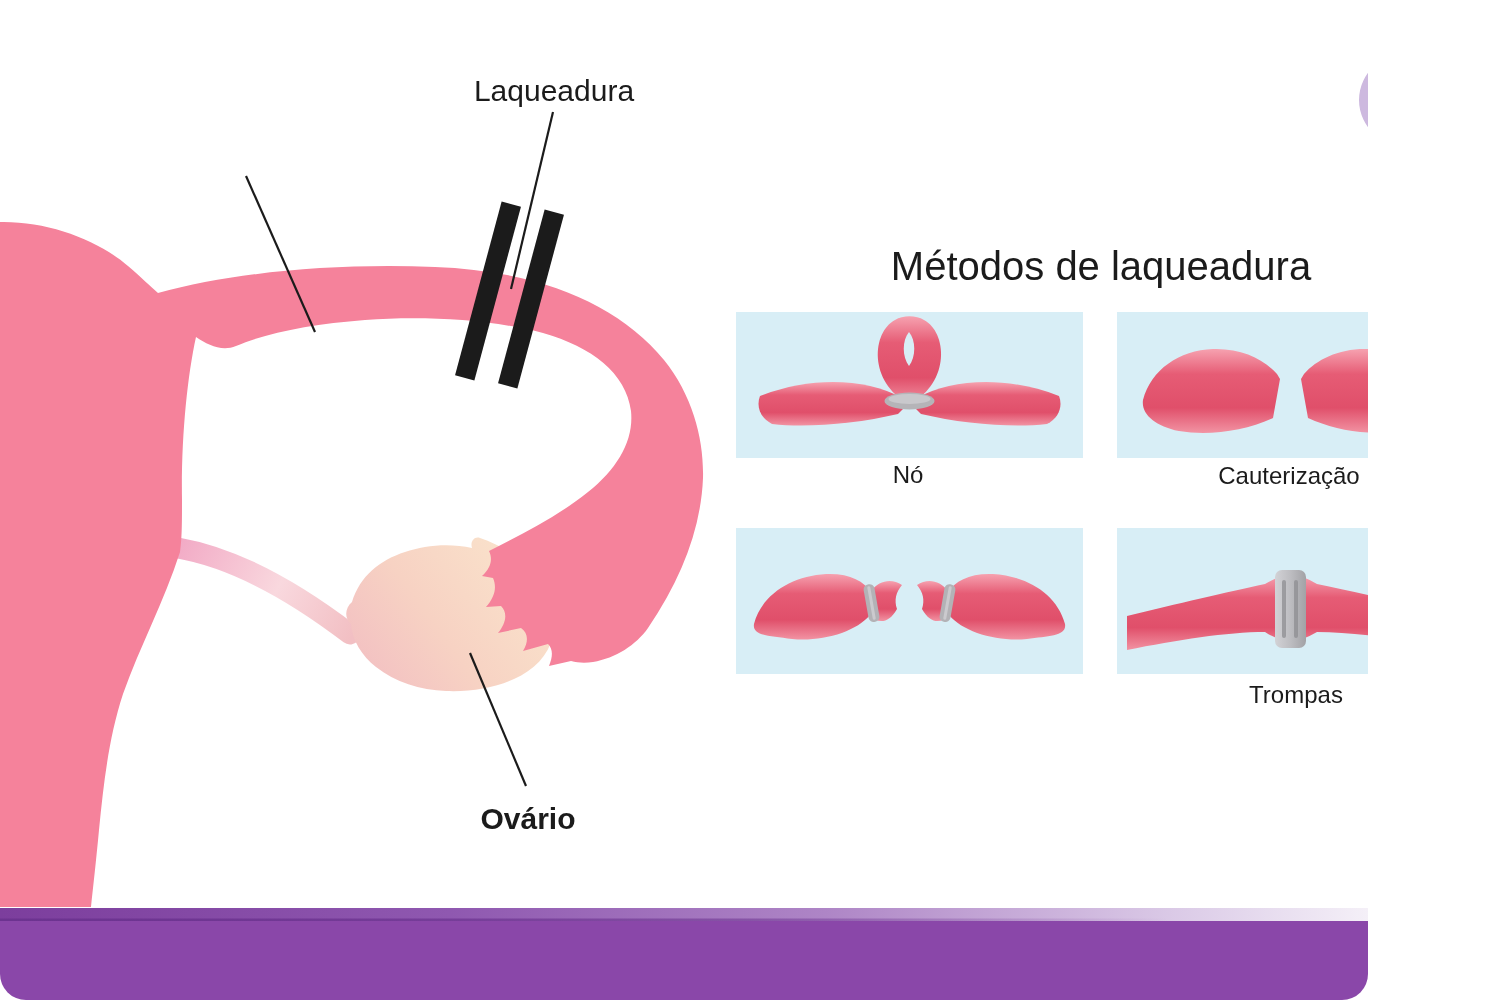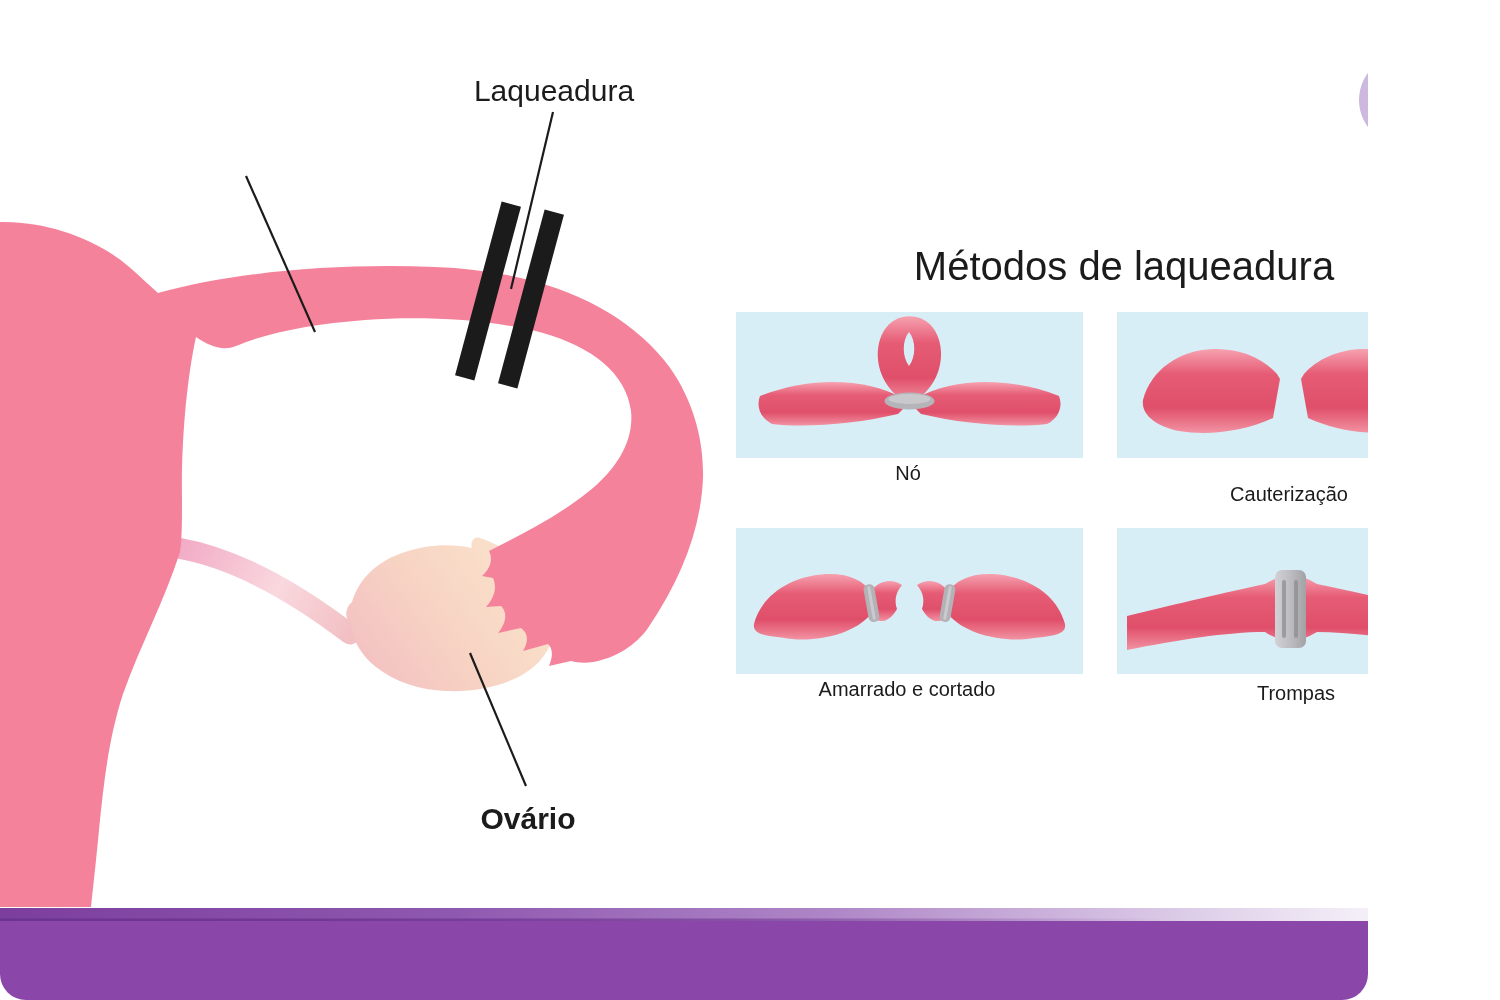--- a/index.html
+++ b/index.html
@@ -4,21 +4,21 @@
 <style>
   html,body{margin:0;padding:0;background:#ffffff;}
   .canvas{
     position:relative;width:1368px;height:1000px;overflow:hidden;
     background:#ffffff;font-family:"Liberation Sans",sans-serif;color:#1b1b1b;border-radius:26px;
   }
   .art{position:absolute;left:0;top:0;width:1500px;height:1000px;display:block;}
   .lbl{position:absolute;transform:translateX(-50%);white-space:nowrap;color:#1b1b1b;line-height:1.2;}
   .anat-label{font-size:30px;}
   .methods-title{font-size:40px;}
-  .caption{font-size:20px;}
+  .caption{font-size:24px;}
 </style>
 </head>
 <body>
 
 <div class="canvas">
 
   <svg class="art" viewBox="0 0 1500 1000">
     <defs>
       <linearGradient id="ligG" gradientUnits="userSpaceOnUse" x1="178" y1="548" x2="352" y2="636">
         <stop offset="0" stop-color="#F2ABC6"></stop>
@@ -160,23 +160,22 @@
       <rect x="0" y="918.5" width="1500" height="3.5" fill="url(#lineG)"></rect>
       <rect x="0" y="921" width="1500" height="79" fill="#8A47A9"></rect>
     </g>
   </svg>
 
   <div class="lbl anat-label" style="left:554px;top:73px;">Laqueadura</div>
 
 
   <div class="lbl anat-label" style="left:528px;top:801px;font-weight:bold;">Ovário</div>
 
-  <div class="lbl methods-title" style="left:1101px;top:242px;margin-left:23px;">Métodos de laqueadura</div>
+  <div class="lbl methods-title" style="left:1101px;top:242px;">Métodos de laqueadura</div>
 
   <div class="lbl caption" style="left:908px;top:461px;">Nó</div>
 
-  <div class="lbl caption" style="left:1289px;top:482px;">Cauterização</div>
+  <div class="lbl caption" style="left:1289px;top:462px;">Cauterização</div>
 
-  <div class="lbl caption" style="left:907px;top:677px;">Amarrado e cortado</div>
 
   <div class="lbl caption" style="left:1296px;top:681px;">Trompas</div>
 
 </div>
 
 </body></html>

